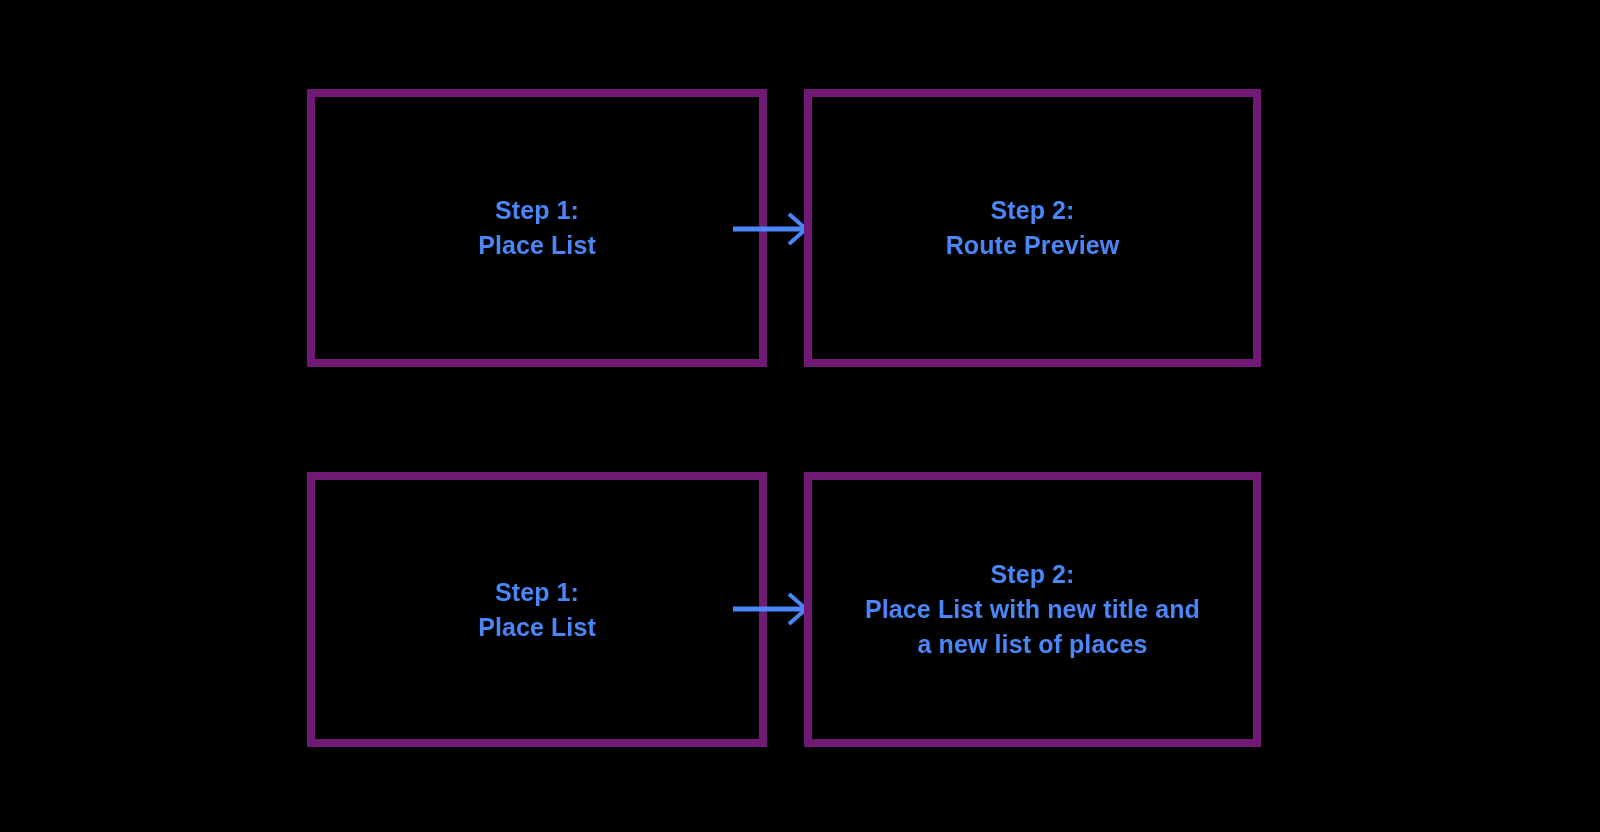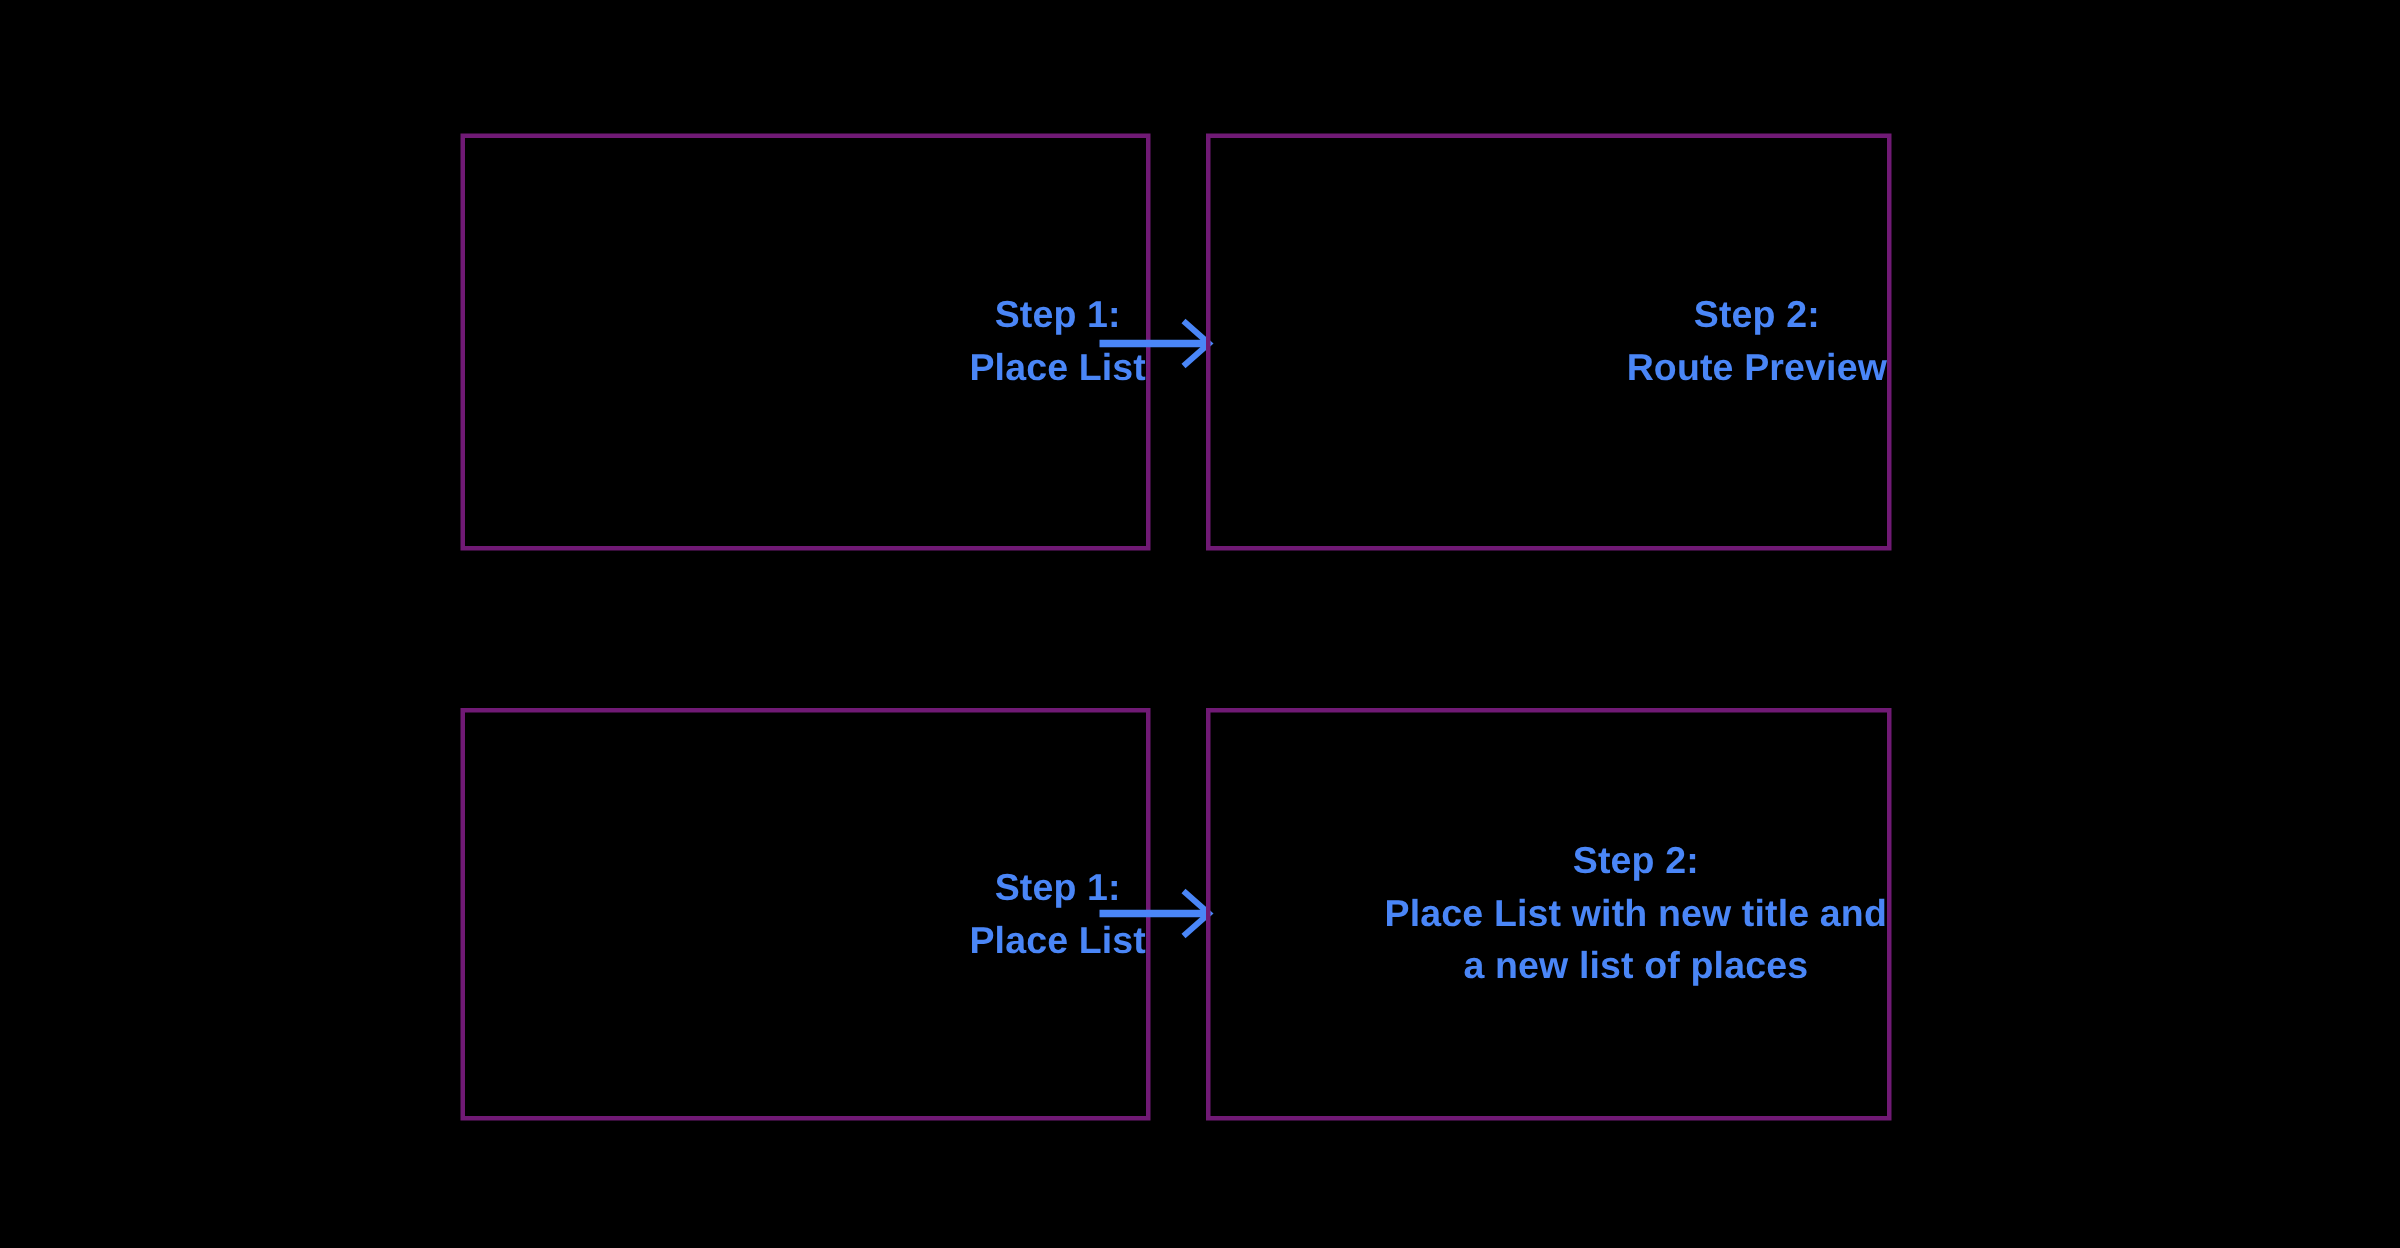--- a/index.html
+++ b/index.html
@@ -17,25 +17,25 @@
   #canvas {
     position: relative;
     width: 1600px;
     height: 832px;
     background: #000000;
   }
 
   .flow-box {
     position: absolute;
     box-sizing: border-box;
-    border: 3px solid #701a75;
+    border: 8px solid #701a75;
     background: transparent;
     display: flex;
     align-items: center;
-    justify-content: flex-end;
+    justify-content: center;
     text-align: center;
   }
 
   .box-label {
     color: #4a86f7;
     font-family: "Liberation Sans", sans-serif;
     font-weight: bold;
     font-size: 25px;
     line-height: 35px;
     letter-spacing: 0.1px;

